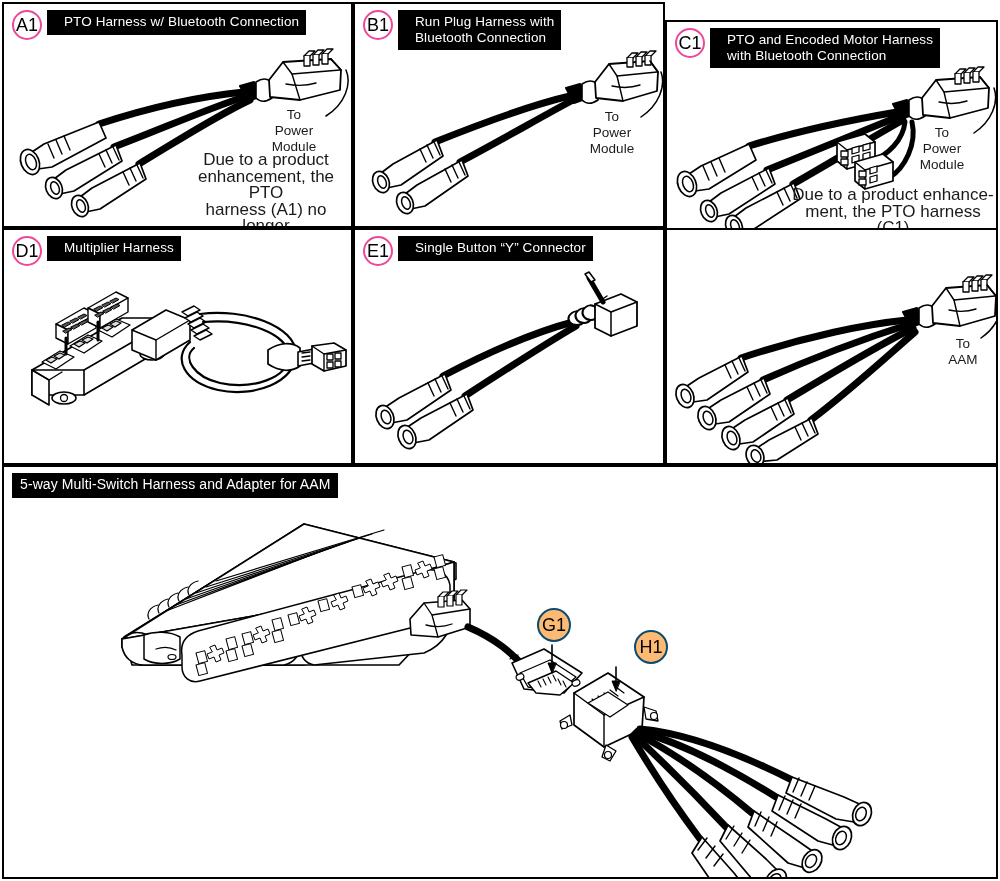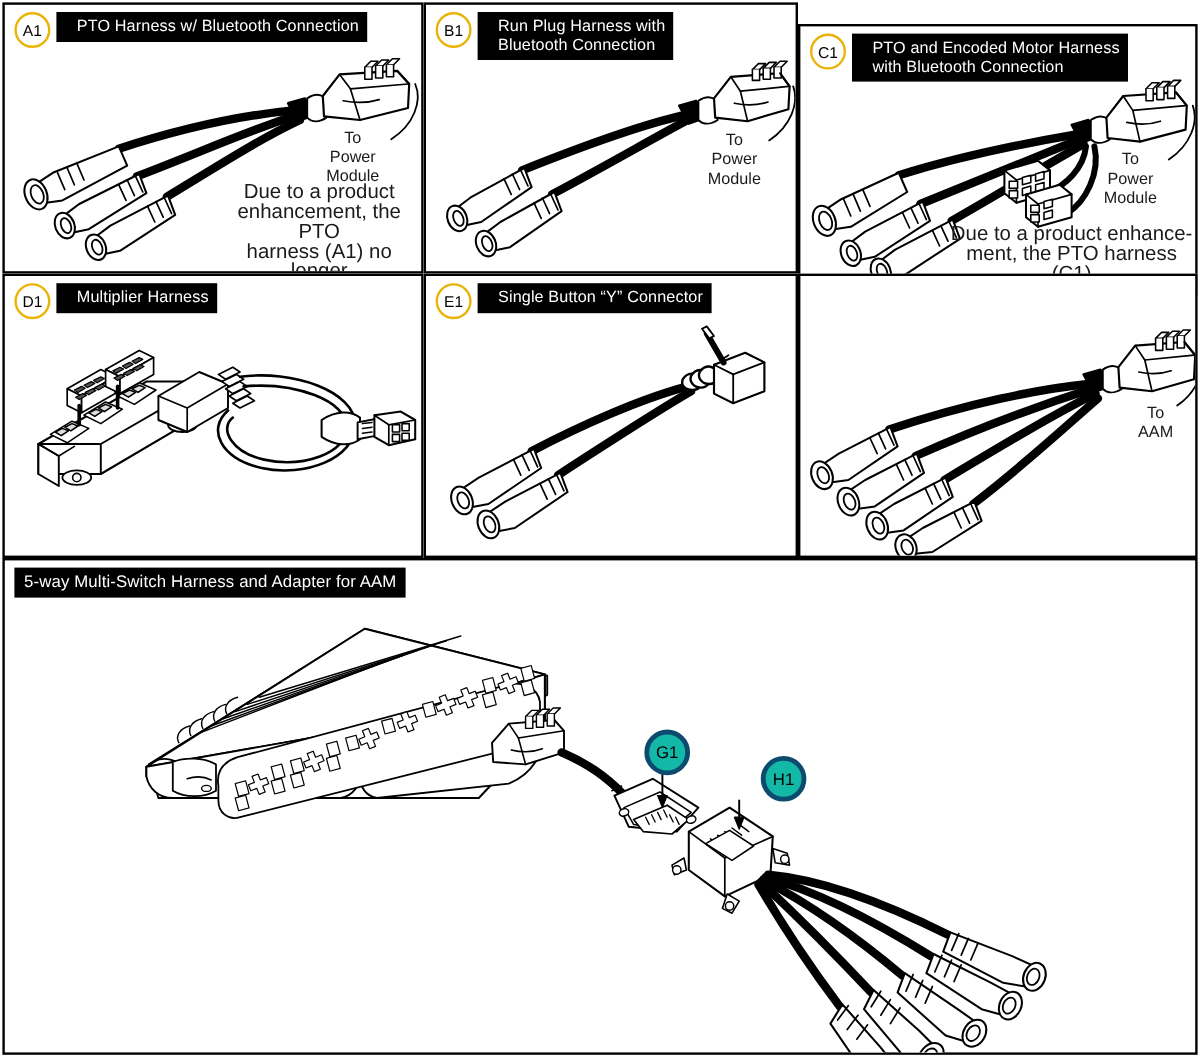--- a/index.html
+++ b/index.html
@@ -33,24 +33,24 @@
 
   
   .hdr{
     position:absolute;
     left:8px; top:6px;
     display:flex; align-items:flex-start;
     gap:5px;
   }
   .bubble{
     width:26px;height:26px;
-    border:2px solid #eab308;
+    border:2px solid #ec4899;
     border-radius:50%;
     display:flex;align-items:center;justify-content:center;
-    font-size:13px;font-weight:400;color:#000;
+    font-size:18px;font-weight:400;color:#000;
     background:#fff;
     flex:0 0 auto;
     line-height:1;
   }
   .titlebar{
     background:#000;color:#fff;
     font-size:13.5px;
     line-height:15.5px;
     padding:4px 7px 5px 17px;
     letter-spacing:.1px;
@@ -80,24 +80,24 @@
     color:#1a1a1a;
     text-align:center;
     white-space:pre-line;
   }
   
   .art{position:absolute;left:0;top:0;}
   svg{display:block;}
   .cal{
     position:absolute;
     width:30px;height:30px;
-    border:4px solid #0c4a6e;border-radius:50%;
-    background:#14b8a6;
+    border:2px solid #0c4a6e;border-radius:50%;
+    background:#fdba74;
     display:flex;align-items:center;justify-content:center;
-    font-size:14px;color:#000;line-height:1;
+    font-size:18px;color:#000;line-height:1;
   }
 </style>
 </head>
 <body>
 
 <div class="sheet">
 
   <div class="panel p-a1">
     <div class="hdr">
       <div class="bubble">A1</div>

